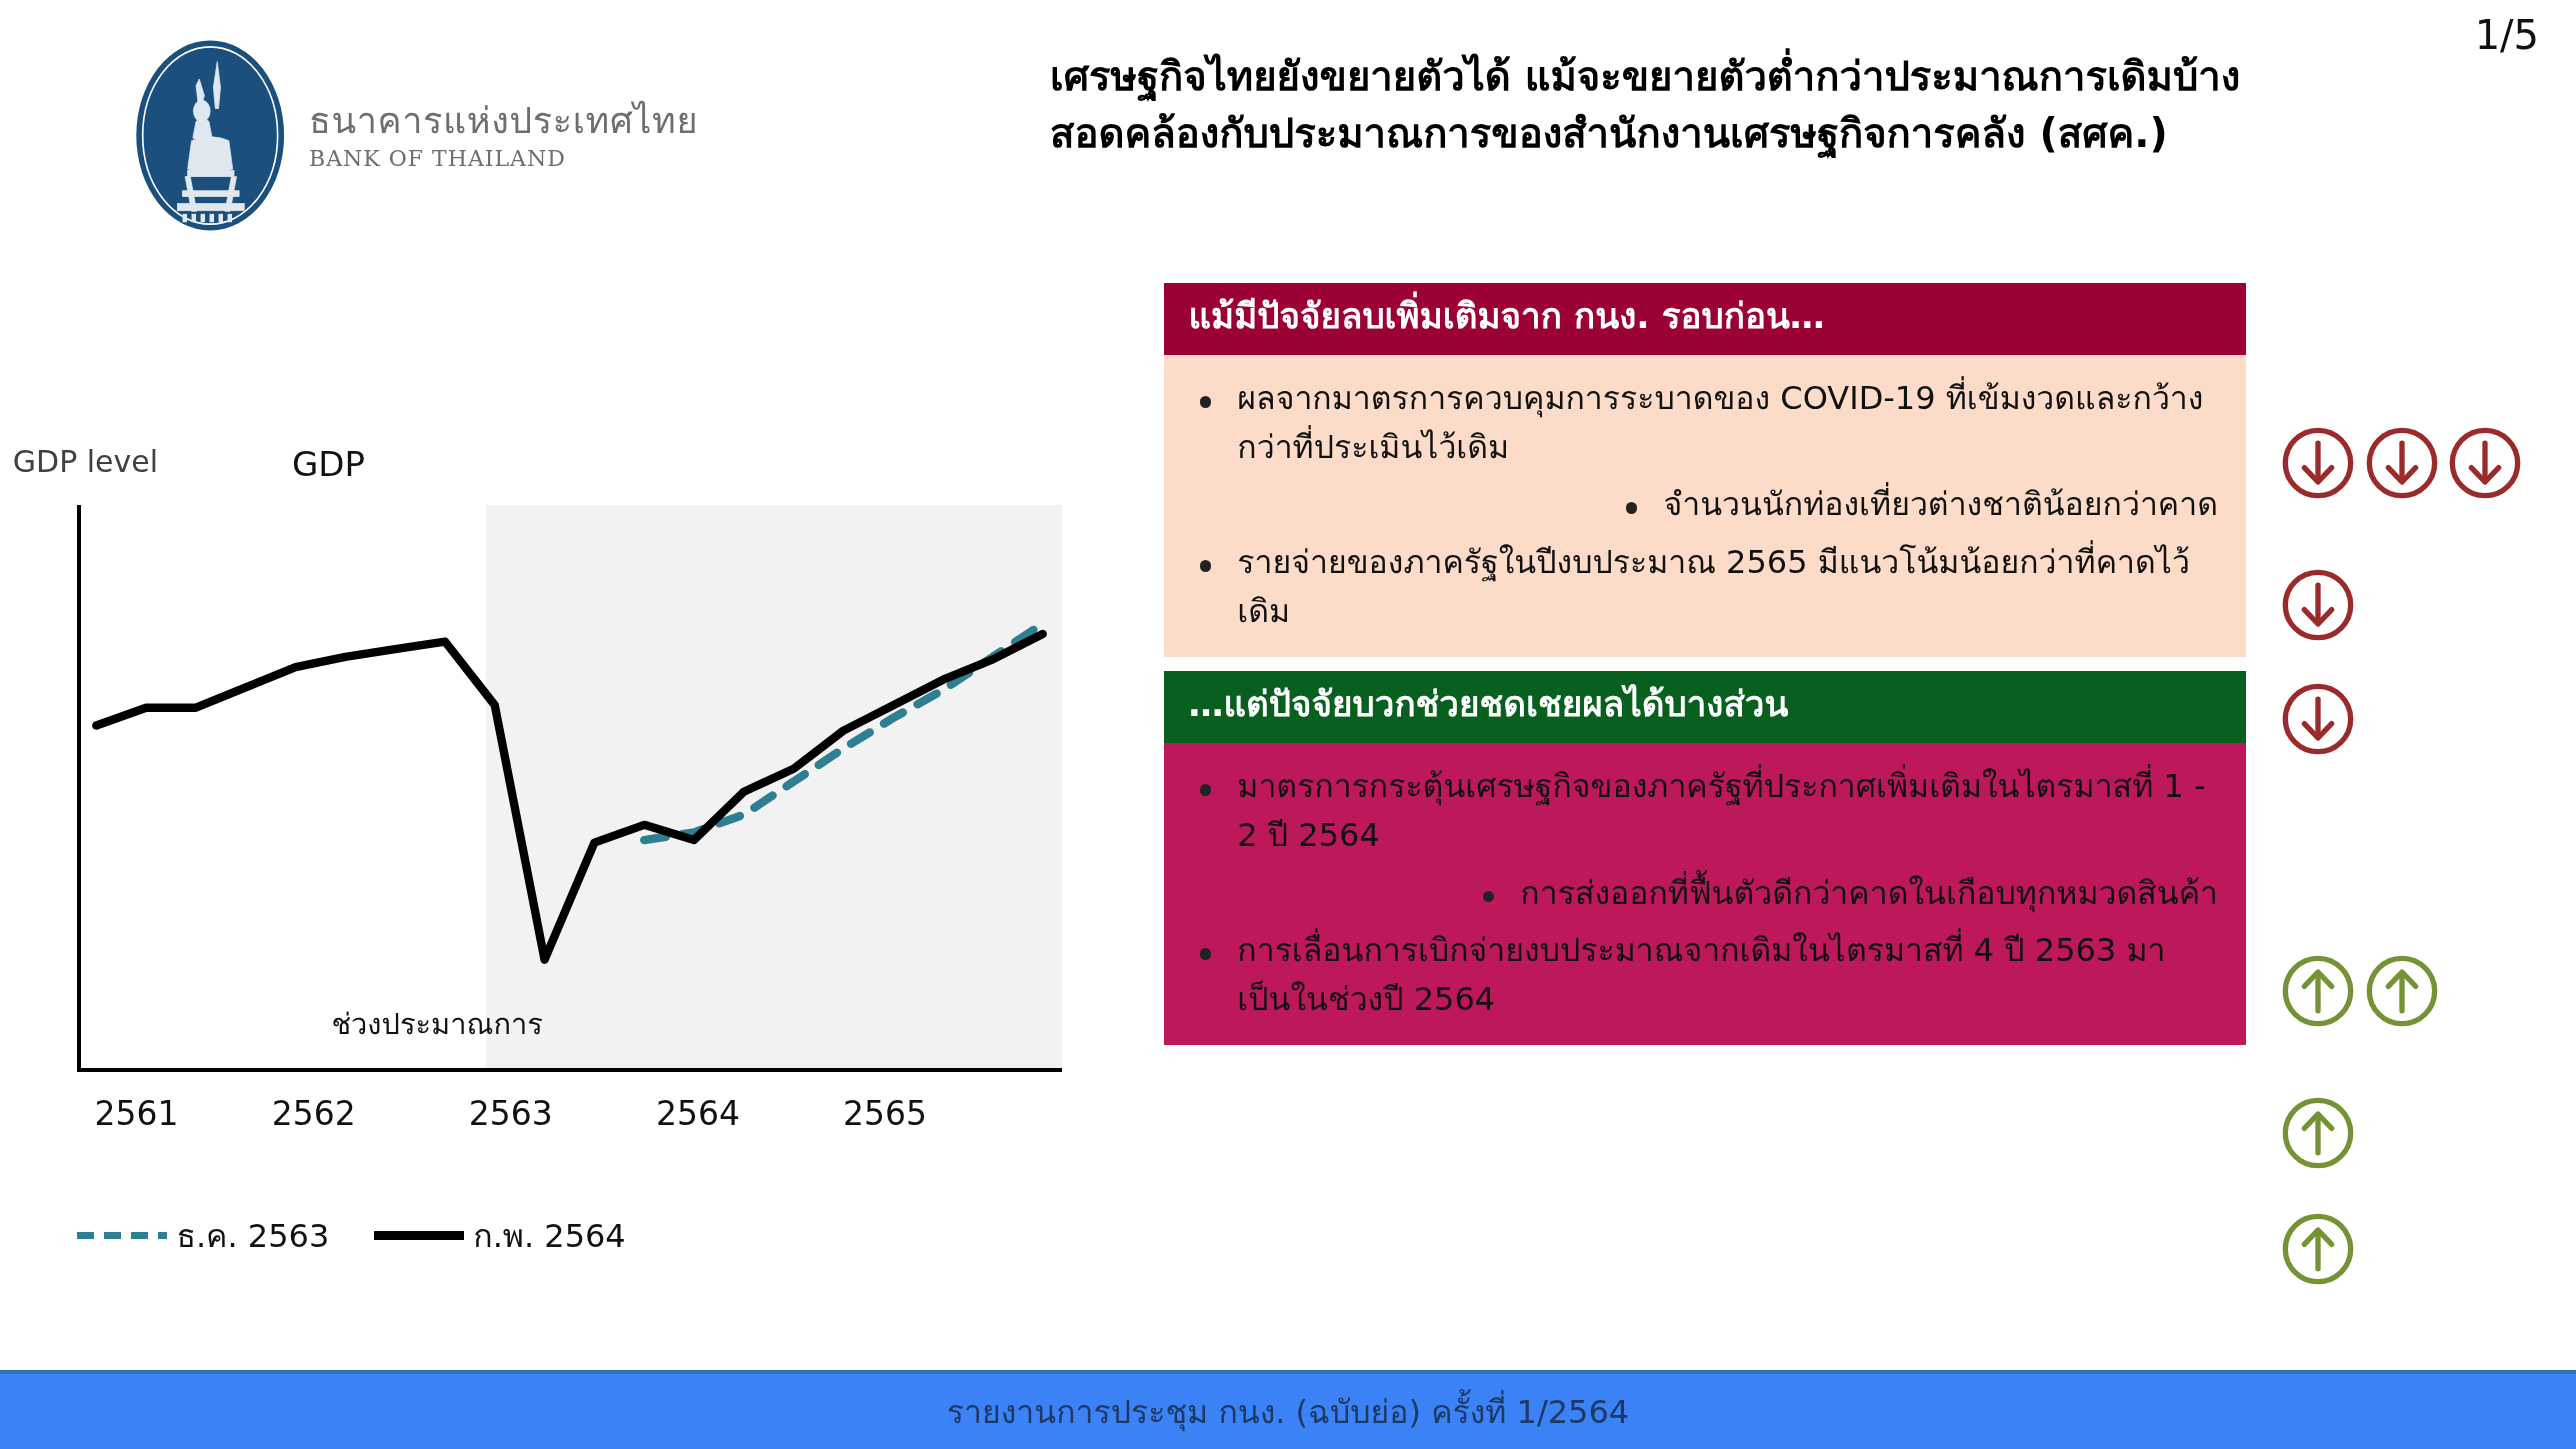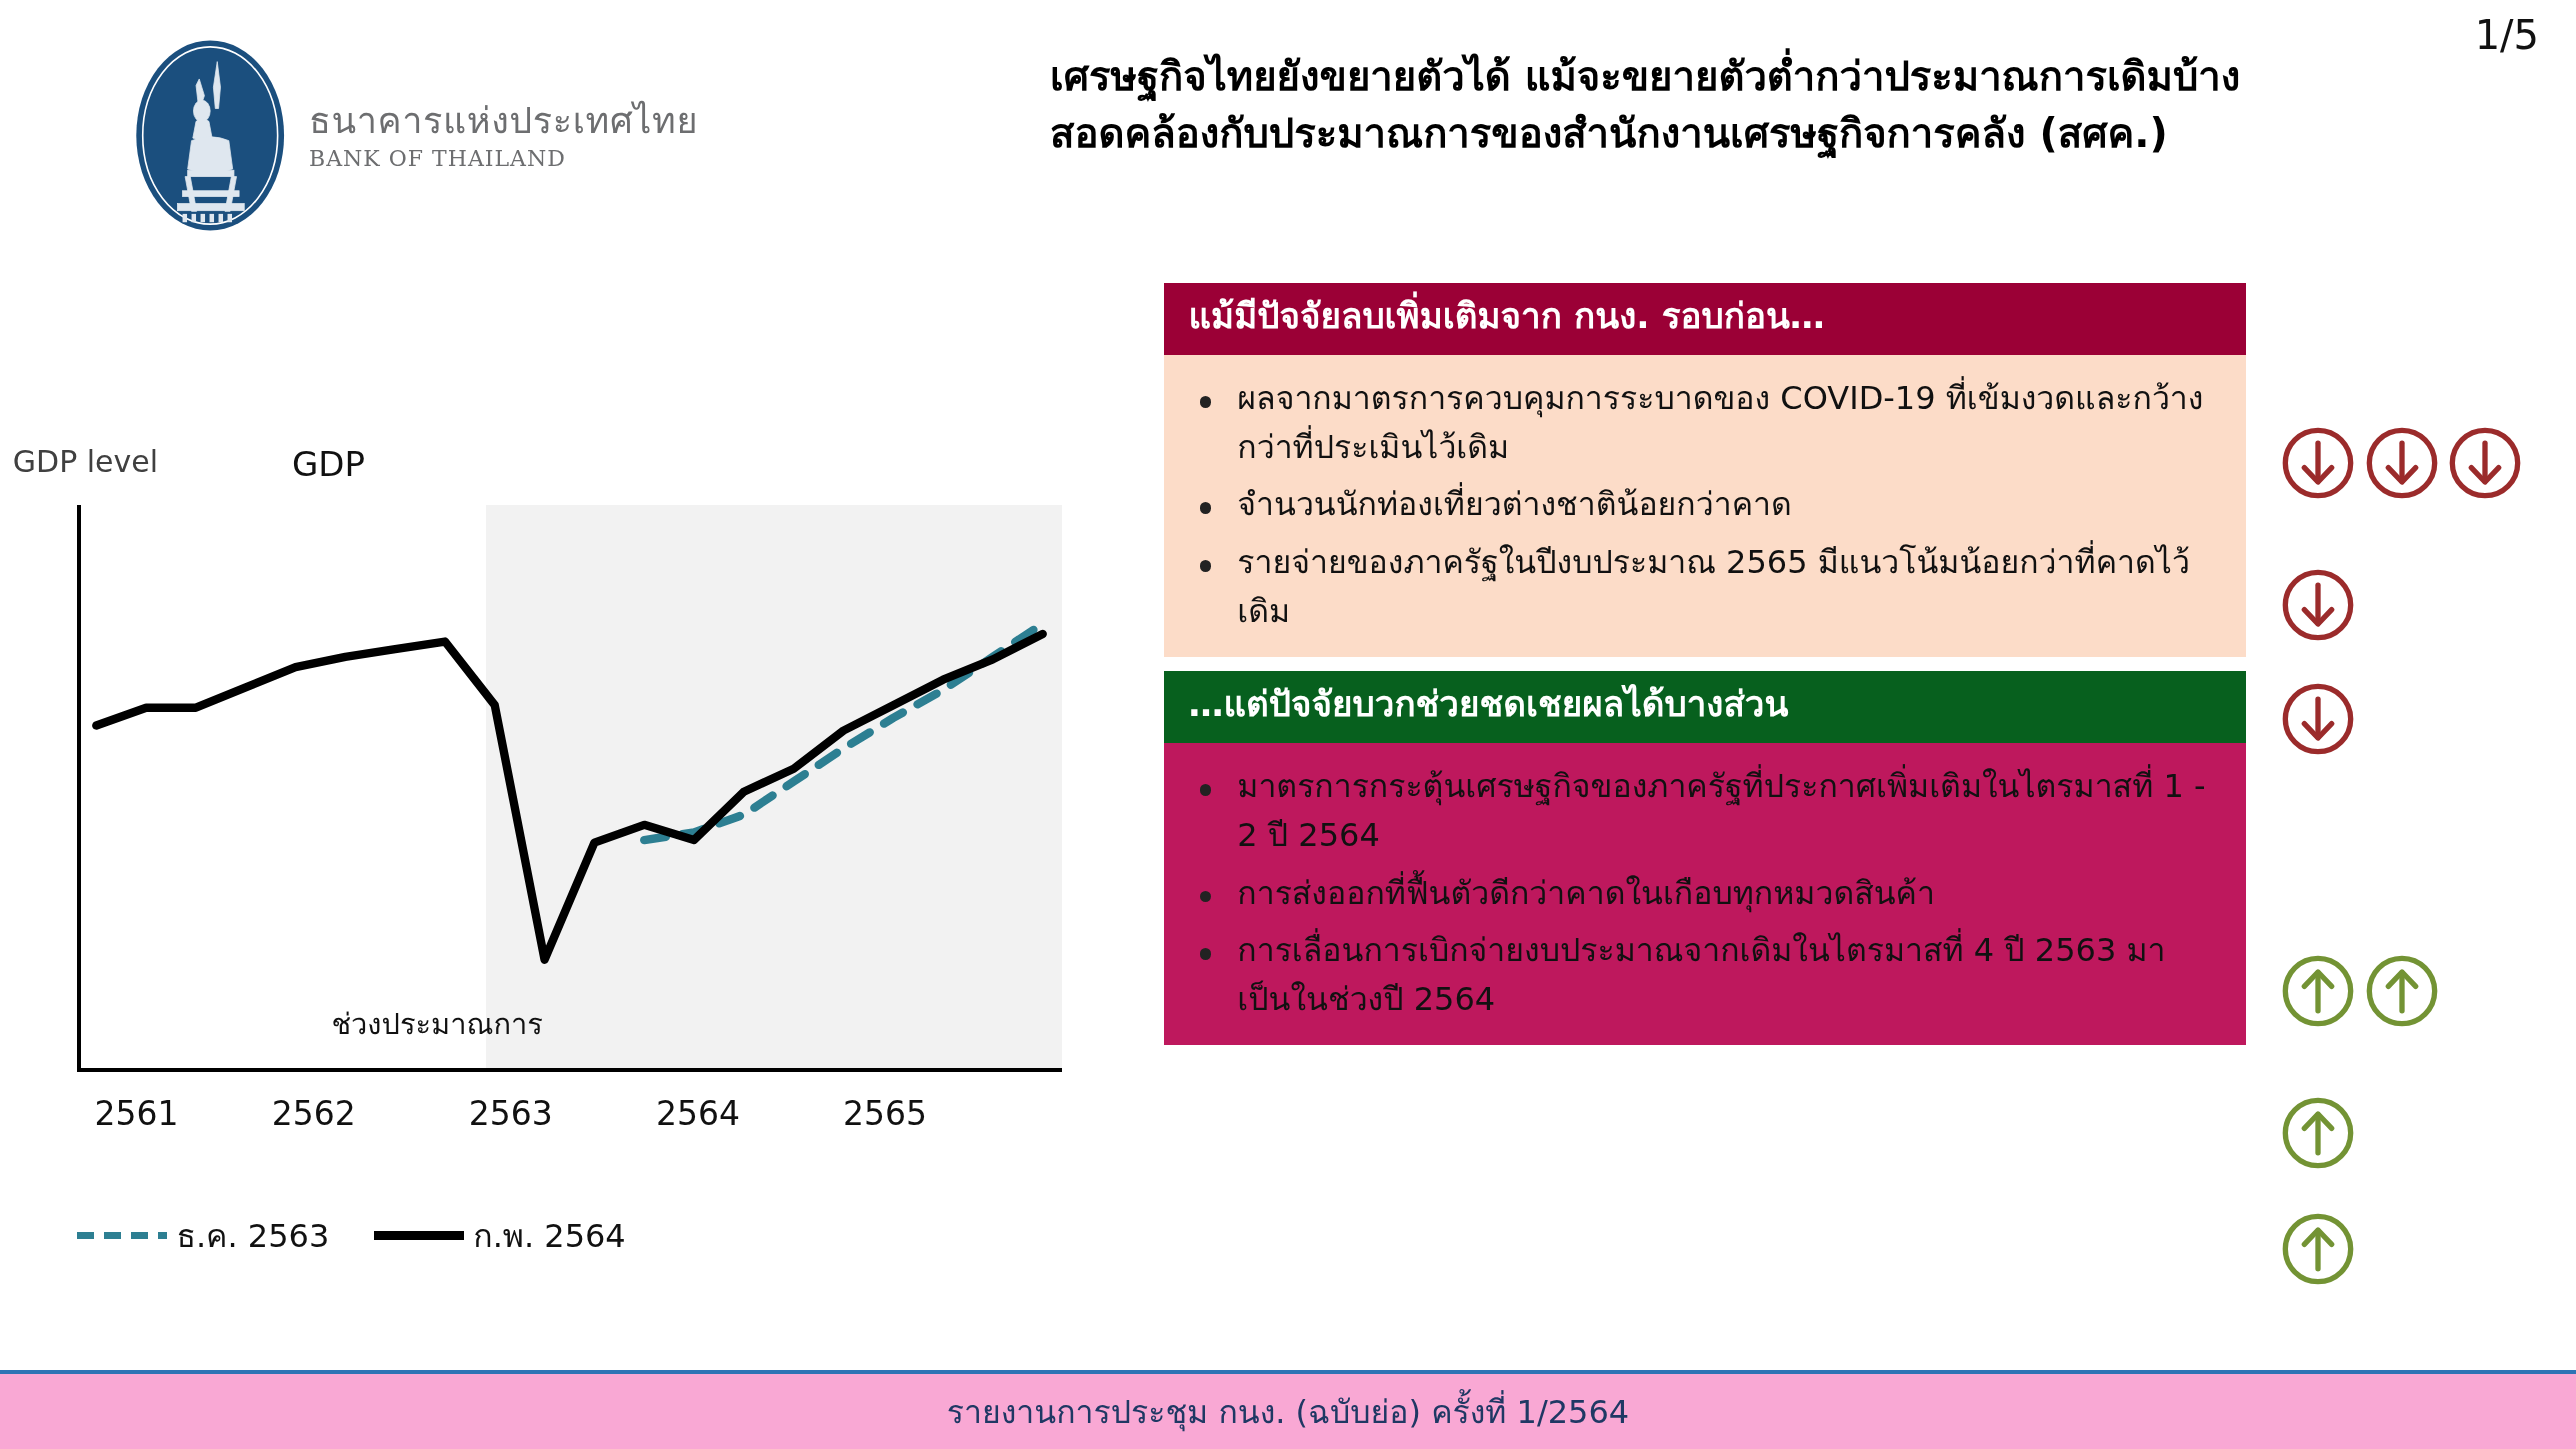--- a/index.html
+++ b/index.html
@@ -50,35 +50,35 @@
   #panels { position: absolute; left: 1164px; top: 283px; width: 1082px; }
   .panel-header {
     color: #fff; font-size: 35px; font-weight: bold;
     padding: 14px 24.5px 19.3px 24.5px; line-height: 1.1;
   }
   .panel-header.neg { background: #9B0036; }
   .panel-header.pos { background: #07601E; }
   .panel-body { padding: 19.3px 28px 22px 28px; }
   .panel-body.neg { background: #FCDCC8; }
   .panel-body.pos { background: #be185d; }
-  .bullet-row { display: flex; align-items: flex-start; margin-bottom: 9px; }
+  .bullet-row { display: flex; align-items: flex-start; margin-bottom: 9px; justify-content: flex-end; }
   .bullet-row:last-child { margin-bottom: 0; }
   .dot { flex: 0 0 auto; width: 11.6px; height: 11.6px; border-radius: 50%; background: #222; margin: 22px 26px 0 7.7px; }
   .btext { font-size: 32px; line-height: 1.52; color: #111; }
   .spacer-v { height: 14px; }
 
   
   .arrow-col { position: absolute; }
   .arrow-row { display: flex; gap: 7.7px; }
   .badge { width: 76px; height: 76px; }
 
   
   #footer {
     position: absolute; left: 0; bottom: 0; width: 2576px; height: 79px;
-    background: #f9a8d4; border-top: 4.5px solid #2E74B5;
+    background: #3b82f6; border-top: 4.5px solid #2E74B5;
     display: flex; align-items: center; justify-content: center;
   }
   #footer-text { font-size: 32px; color: #1F3864; }
   #page-num { position: absolute; right: 37px; top: 11.6px; font-size: 40px; color: #111; }
 </style>
 </head>
 <body>
 
 <div id="slide">
 

